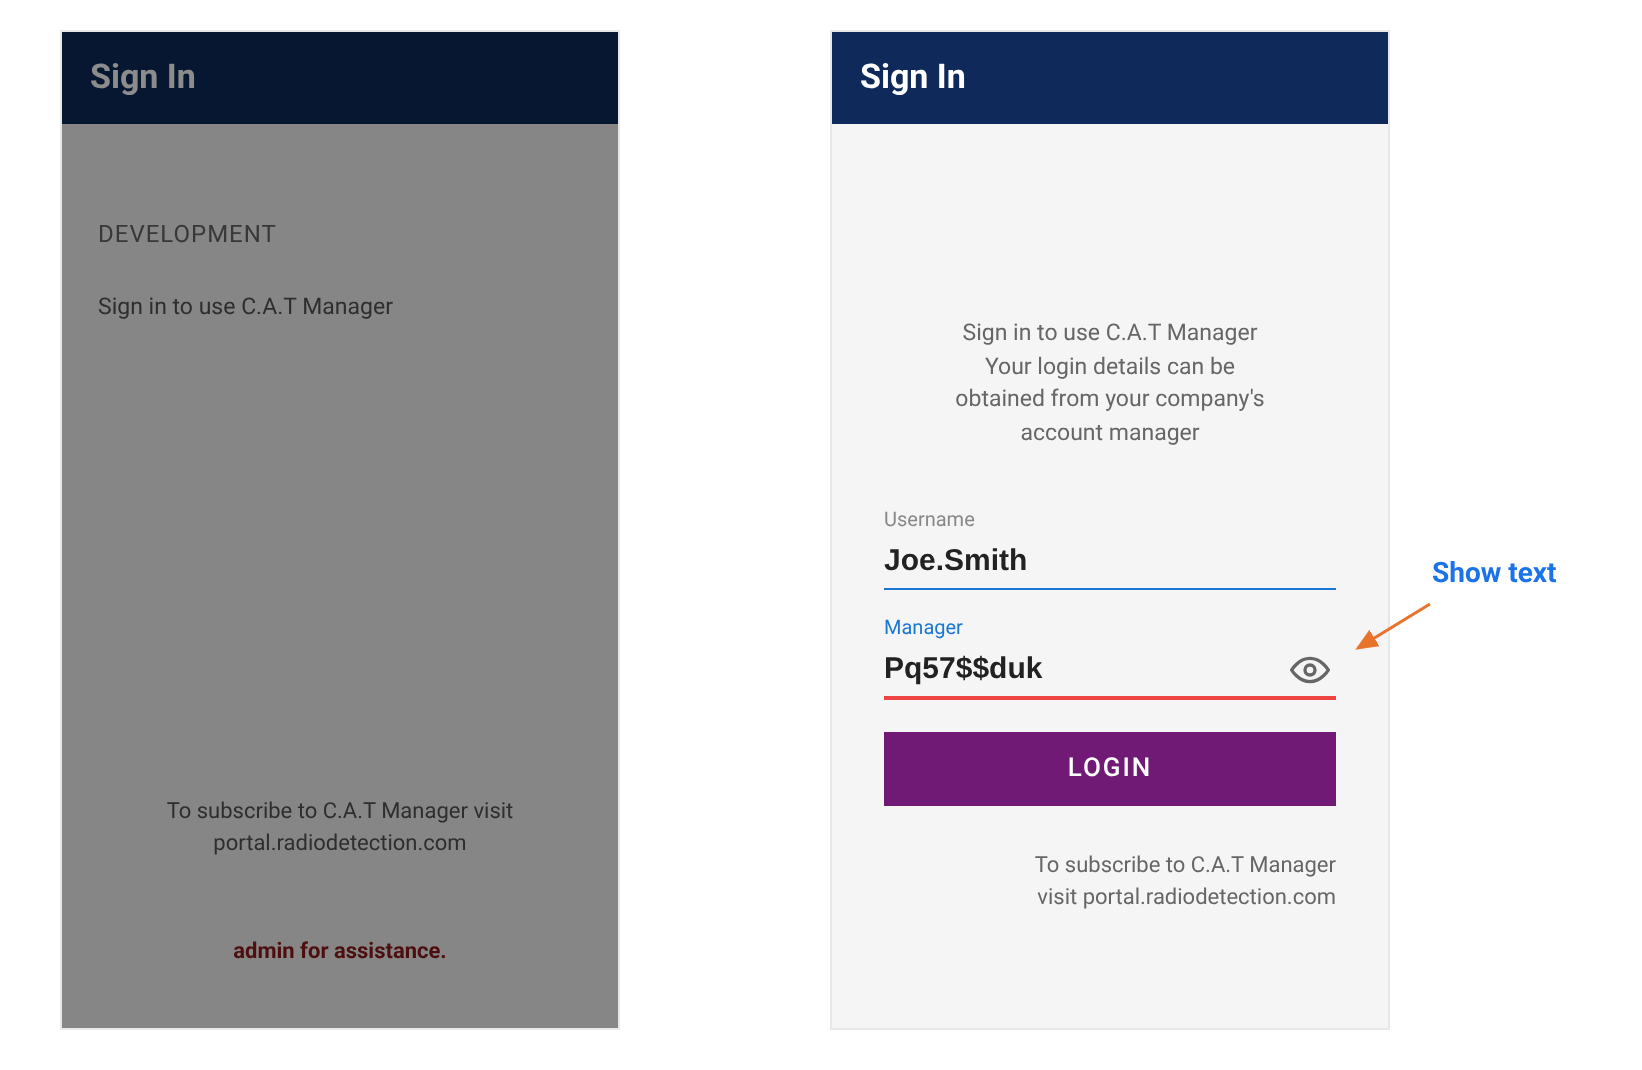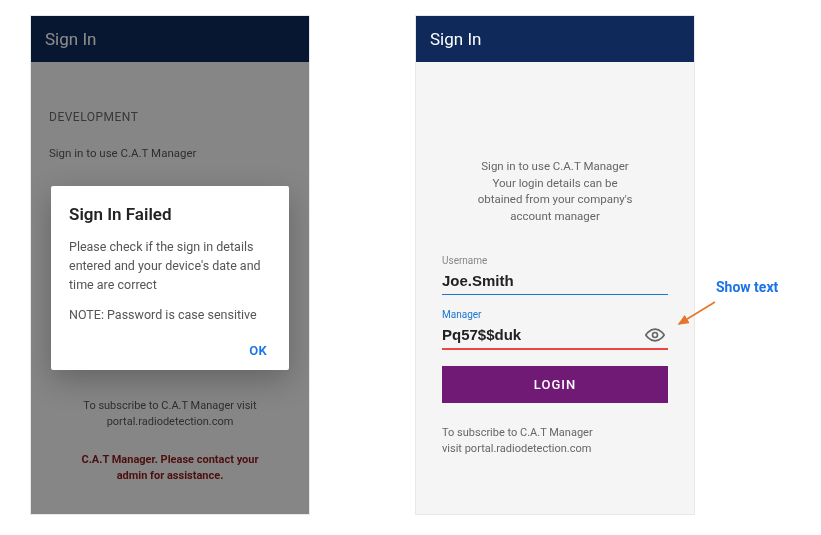--- a/index.html
+++ b/index.html
@@ -22,21 +22,21 @@
     .phone-right { left: 415px; top: 15px; }
 
     .header {
       background: #0f2a5a;
       color: #fff;
       height: 46px;
       display: flex;
       align-items: center;
       padding: 0 14px;
       font-size: 17px;
-      font-weight: 400;
+      font-weight: 700;
     }
 
     
     .overlay {
       position: absolute; inset: 0;
       background: rgba(0,0,0,0.45);
     }
     .bg-content {
       padding: 48px 18px 0;
       text-align: left;
@@ -133,21 +133,21 @@
       color: #fff;
       text-align: center;
       font-size: 13px;
       letter-spacing: 1px;
       font-weight: 500;
       padding: 11px 0;
       cursor: pointer;
     }
     .sub-text {
       margin-top: 22px;
-      text-align: left;
+      text-align: right;
       font-size: 11px;
       color: #666;
       line-height: 1.45;
     }
 
     
     .annot-label {
       position: absolute;
       left: 716px; top: 279px;
       color: #1a73e8;
@@ -171,35 +171,27 @@
 
   <div class="bg-content">
     <div class="bg-dev">DEVELOPMENT</div>
     <div class="bg-signin">Sign in to use C.A.T Manager</div>
   </div>
   <div class="bg-footer">
     <div>To subscribe to C.A.T Manager visit</div>
     <div>portal.radiodetection.com</div>
     <div class="bg-unauth">
       <br>
-      <span>C.A.T Manager. Please contact your</span><br>
+      <br>
       <span>admin for assistance.</span>
     </div>
   </div>
 
   <div class="overlay"></div>
 
-  <div class="dialog">
-    <div class="dialog-title">Sign In Failed</div>
-    <div class="dialog-body">
-      <p>Please check if the sign in details entered and your device's date and time are correct</p>
-      <p>NOTE: Password is case sensitive</p>
-    </div>
-    <div class="dialog-ok">OK</div>
-  </div>
 </div>
 
 <div class="phone phone-right">
   <div class="header">
     <span>Sign In</span>
   </div>
 
   <div class="form-content">
     <div class="intro">
       <span>Sign in to use C.A.T Manager</span><br>

